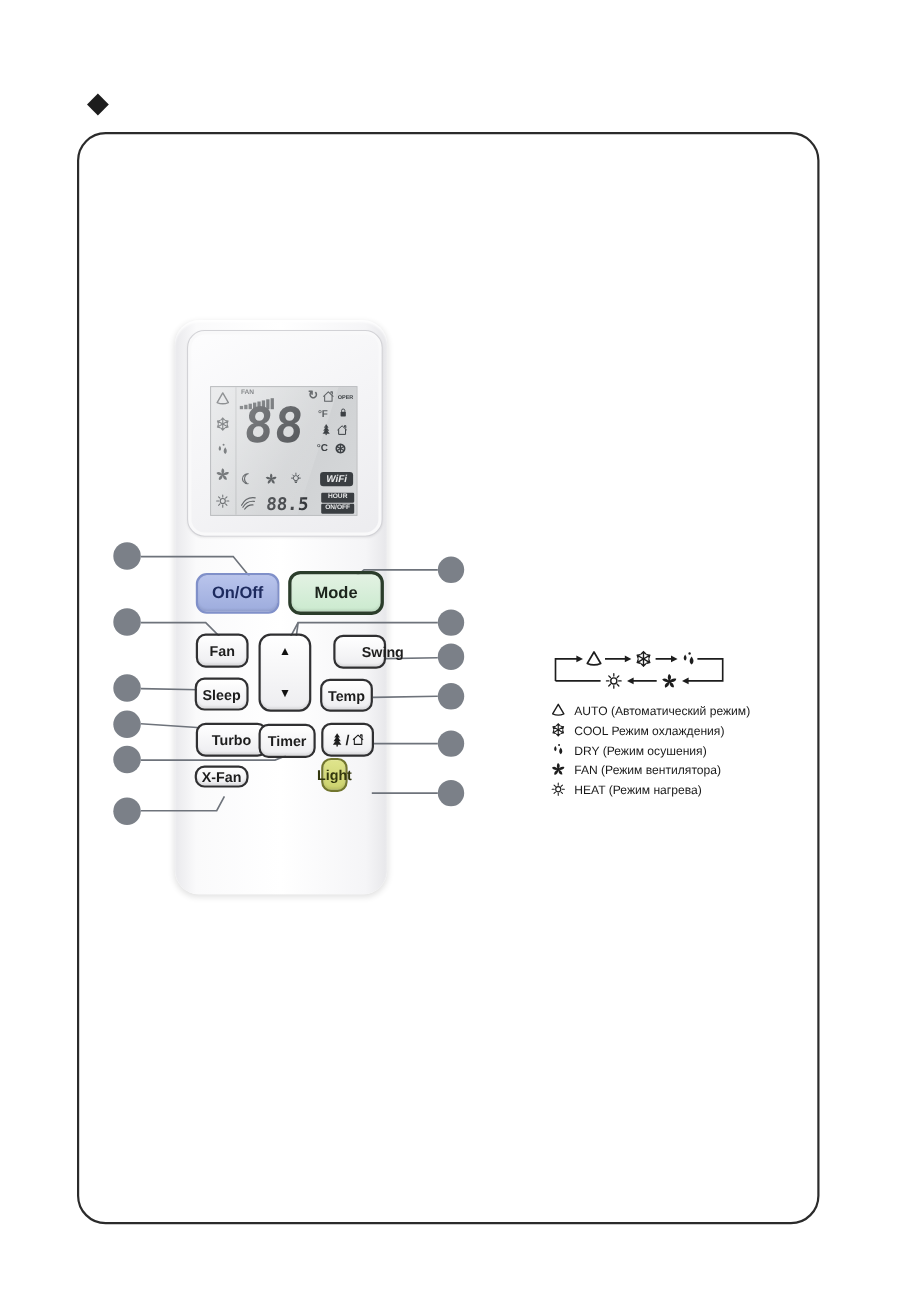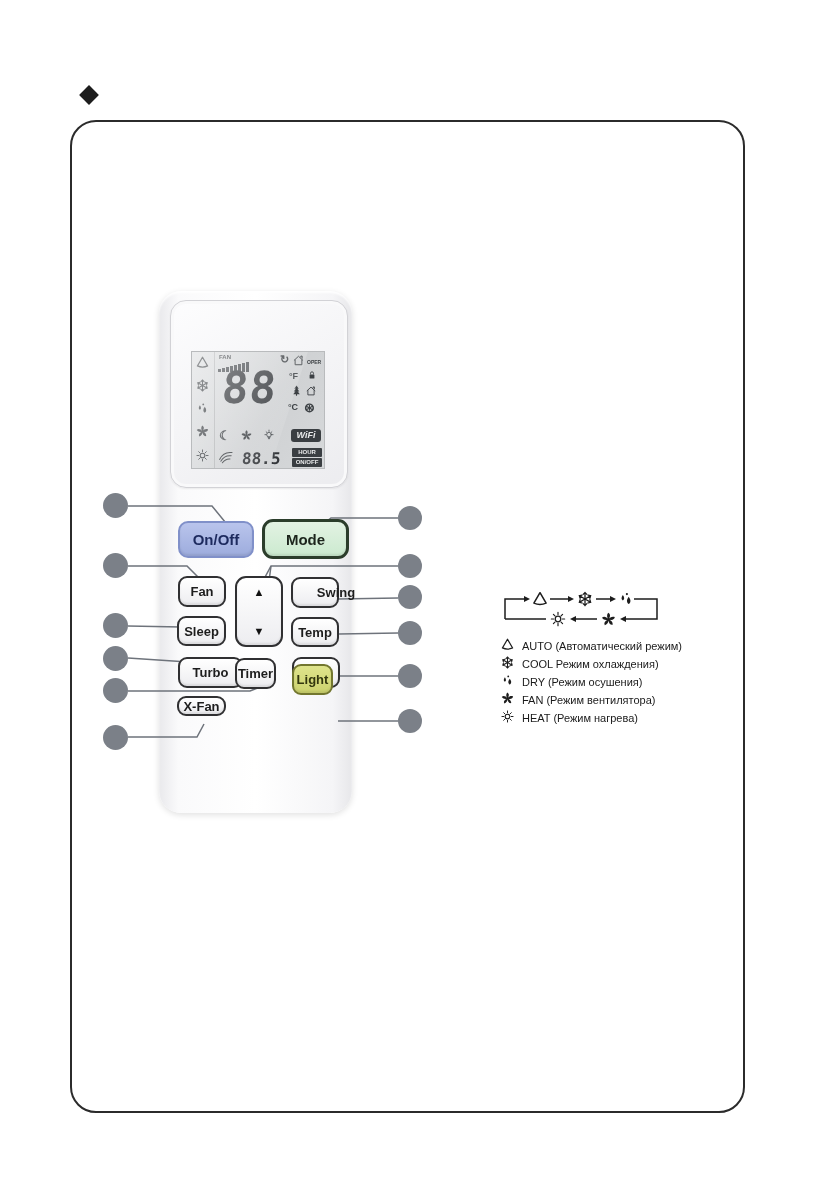--- a/index.html
+++ b/index.html
@@ -53,28 +53,28 @@
        box-shadow:inset 0 -2px 2px rgba(0,0,0,0.08);}
   #btn-onoff{left:178px;top:521px;width:76px;height:37px;border-radius:10px;font-size:15px;
              background:linear-gradient(180deg,#b9c4ec 0%,#9dacdd 100%);
              border:2px solid #8090c9;color:#1d2a5e;}
   #btn-mode{left:262px;top:519px;width:87px;height:40px;border-radius:11px;font-size:15px;
             background:linear-gradient(180deg,#e3f2e3 0%,#cbeacf 100%);
             border:3px solid #2b3d2b;color:#1c241c;}
   #btn-fan{left:178px;top:576px;width:48px;height:31px;}
   #btn-rocker{left:235px;top:576px;width:48px;height:71px;border-radius:11px;flex-direction:column;
               justify-content:space-between;padding:8px 0;font-size:11px;color:#111;}
-  #btn-swing{left:291px;top:577px;width:48px;height:31px;padding-left:42px;}
+  #btn-swing{left:303px;top:577px;width:48px;height:31px;padding-left:42px;}
   #btn-sleep{left:177px;top:616px;width:49px;height:30px;}
   #btn-temp{left:291px;top:617px;width:48px;height:30px;}
   #btn-turbo{left:178px;top:657px;width:65px;height:31px;}
-  #btn-timer{left:235px;top:658px;width:41px;height:31px;}
+  #btn-timer{left:235px;top:658px;width:52px;height:31px;}
   #btn-air{left:292px;top:657px;width:48px;height:31px;gap:1px;}
   #btn-xfan{left:177px;top:696px;width:49px;height:20px;}
-  #btn-light{left:292px;top:664px;width:41px;height:31px;
+  #btn-light{left:292px;top:689px;width:24px;height:31px;
              background:linear-gradient(180deg,#dfe48c 0%,#ccd26e 100%);
              border:2px solid #72762f;color:#33370e;}
 
   
   .co{position:absolute;width:25px;height:25px;border-radius:50%;background:#7b8088;}
   .co.r{width:24px;height:24px;}
 
   
   .legend{position:absolute;left:500px;top:584px;width:220px;color:#1a1a1a;}
   .legend-row{display:flex;align-items:flex-end;gap:7px;height:18px;font-size:11px;}

